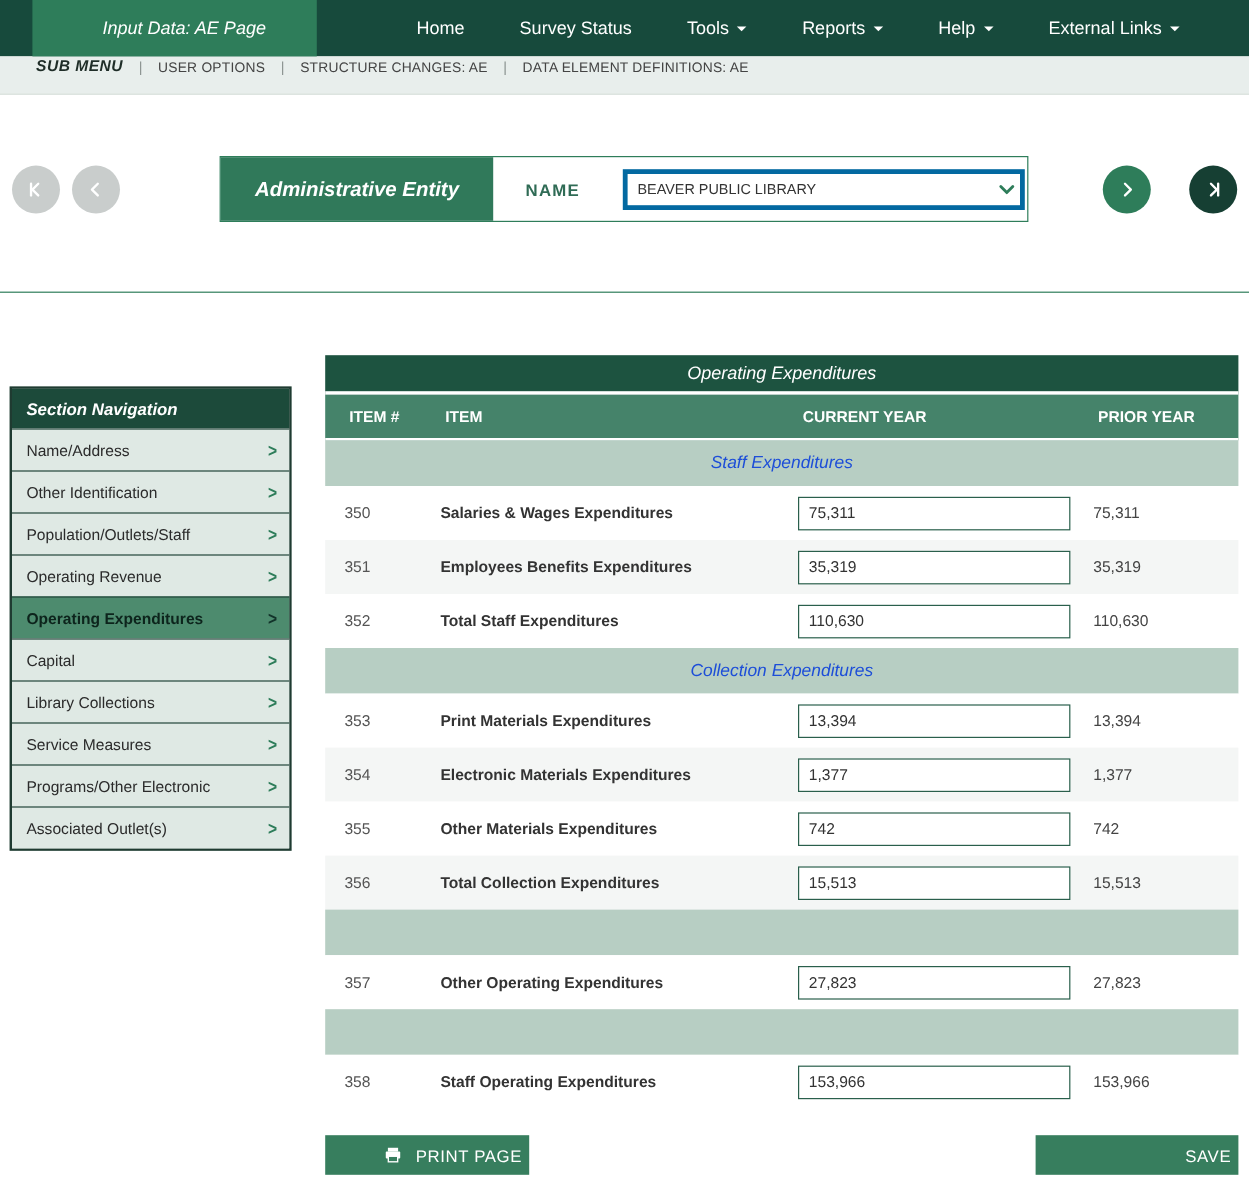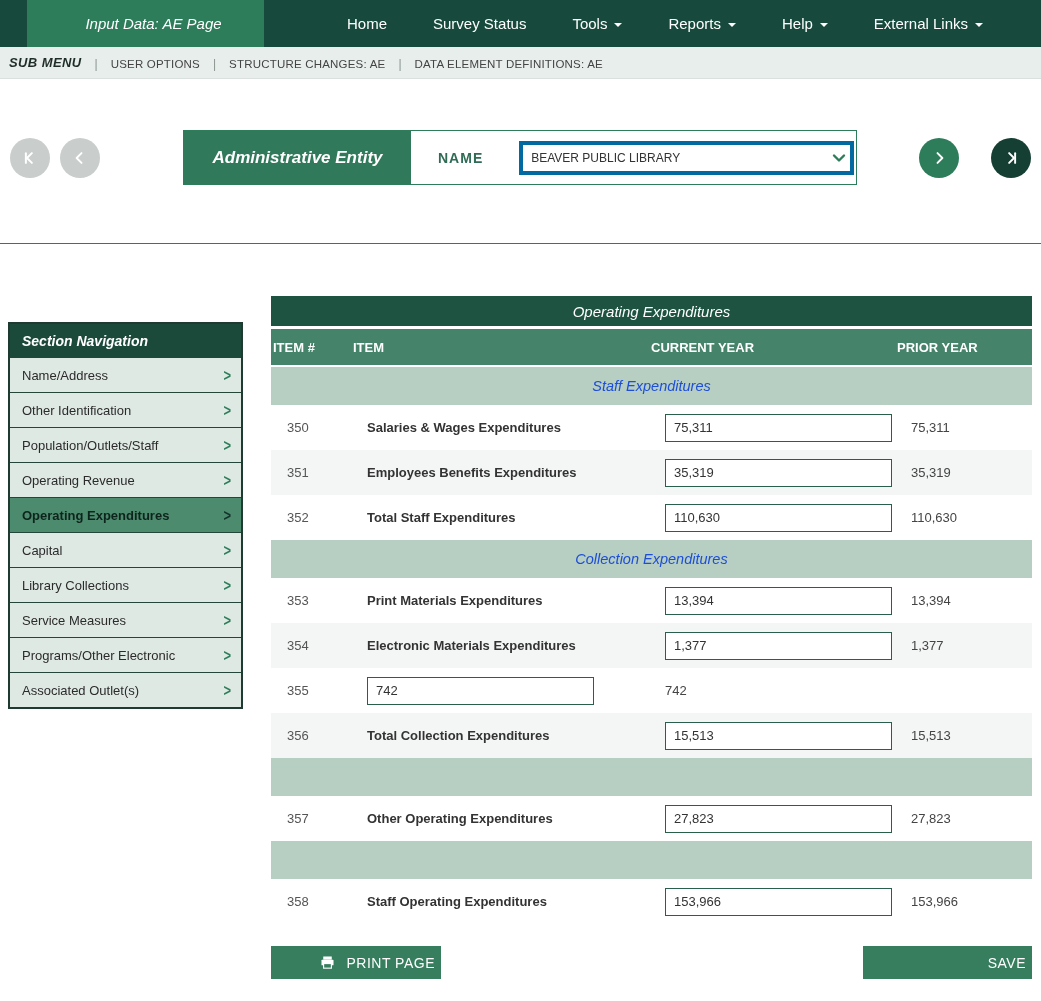--- a/index.html
+++ b/index.html
@@ -14,21 +14,21 @@
   .page-tab {
     margin-left:27px; min-width:237px; background:#2e7d5a; color:#fff;
     font-style:italic; font-size:15px; display:flex; align-items:center; justify-content:center;padding-left:16px;
   }
   .nav-items { display:flex; align-items:center; margin-left:60px; }
   .nav-item { color:#fff; font-size:15px; padding:0 23px; text-decoration:none; cursor:pointer; white-space:nowrap; }
   .caret { display:inline-block; margin-left:7px; width:0; height:0;
     border-left:4px solid transparent; border-right:4px solid transparent; border-top:4px solid #fff; vertical-align:middle; }
 
   
-  .submenu { height:32px; background:#e8eeec; display:flex; align-items:center; padding-left:9px; border-bottom:1px solid #d9e0dd; }
+  .submenu { height:32px; background:#e8eeec; display:flex; padding-left:30px; border-bottom:1px solid #d9e0dd; }
   .submenu-title { font-weight:bold; font-style:italic; font-size:13px; color:#1f2d28; letter-spacing:.4px; }
   .sep { color:#8b9490; margin:0 13px; font-size:12px; }
   .submenu-item { font-size:11.5px; color:#444; text-decoration:none; cursor:pointer; letter-spacing:.2px; }
 
   
   .entity-row { margin-top:51px; height:55px; display:flex; align-items:center; padding:0 10px; }
   .circle-btn { width:40px; height:40px; border-radius:50%; border:none; padding:0;
     display:flex; align-items:center; justify-content:center; cursor:pointer; flex:0 0 auto; }
   .circle-btn svg { display:block; }
   .btn-disabled { background:#c9cdcc; }
@@ -60,21 +60,21 @@
     font-size:13px; color:#2b2b2b; cursor:pointer; }
   .sidebar-item.active { background:#4d8b6e; color:#0d241c; font-weight:bold; }
   .chev { color:#2e7d5a; font-weight:bold; font-size:13px; transform:scaleY(1.2); }
   .sidebar-item.active .chev { color:#12332a; }
 
   
   .table-area { margin-left:28px; width:761px; }
   .table-title { background:#1d5340; color:#fff; font-style:italic; font-size:15px;
     height:33px; display:flex; align-items:center; justify-content:center; border-bottom:3px solid #fff; }
   .col-header { background:#45836a; height:38px; display:grid; grid-template-columns:80px 298px 246px 1fr;
-    align-items:center; padding-left:2px; color:#fff; font-weight:bold; font-size:13px; border-bottom:2px solid #fff; }
+    align-items:center; padding-left:20px; color:#fff; font-weight:bold; font-size:13px; border-bottom:2px solid #fff; }
   .section-row { background:#b7cec3; height:38px; display:flex; align-items:center; justify-content:center;
     font-style:italic; font-size:14.5px; color:#1d4ed8; }
   .data-row { display:grid; grid-template-columns:80px 298px 246px 1fr; align-items:center;
     padding-left:16px; height:45px; background:#fff; font-size:13px; }
   .data-row.alt { background:#f4f6f5; }
   .itemno { color:#555; }
   .item-label { font-weight:bold; color:#333; }
   .cur-input { width:227px; height:28px; border:1px solid #2a5f4c; font-size:13px; padding:0 8px;
     color:#333; font-family:"Liberation Sans", sans-serif; background:#fff; }
   .prior { color:#444; }
@@ -235,20 +235,21 @@
           <div class="cell prior">13,394</div>
         </div>
         <div class="data-row alt">
           <div class="cell itemno">354</div>
           <div class="cell item-label">Electronic Materials Expenditures</div>
           <div class="cell"><input class="cur-input" type="text" value="1,377" style=""></div>
           <div class="cell prior">1,377</div>
         </div>
         <div class="data-row">
           <div class="cell itemno">355</div>
+          <div class="cell item-label">Other Materials Expenditures</div>
           <div class="cell"><input class="cur-input" type="text" value="742" style=""></div>
           <div class="cell prior">742</div>
         </div>
         <div class="data-row alt">
           <div class="cell itemno">356</div>
           <div class="cell item-label">Total Collection Expenditures</div>
           <div class="cell"><input class="cur-input" type="text" value="15,513" style=""></div>
           <div class="cell prior">15,513</div>
         </div>
         <div class="section-row"></div>

